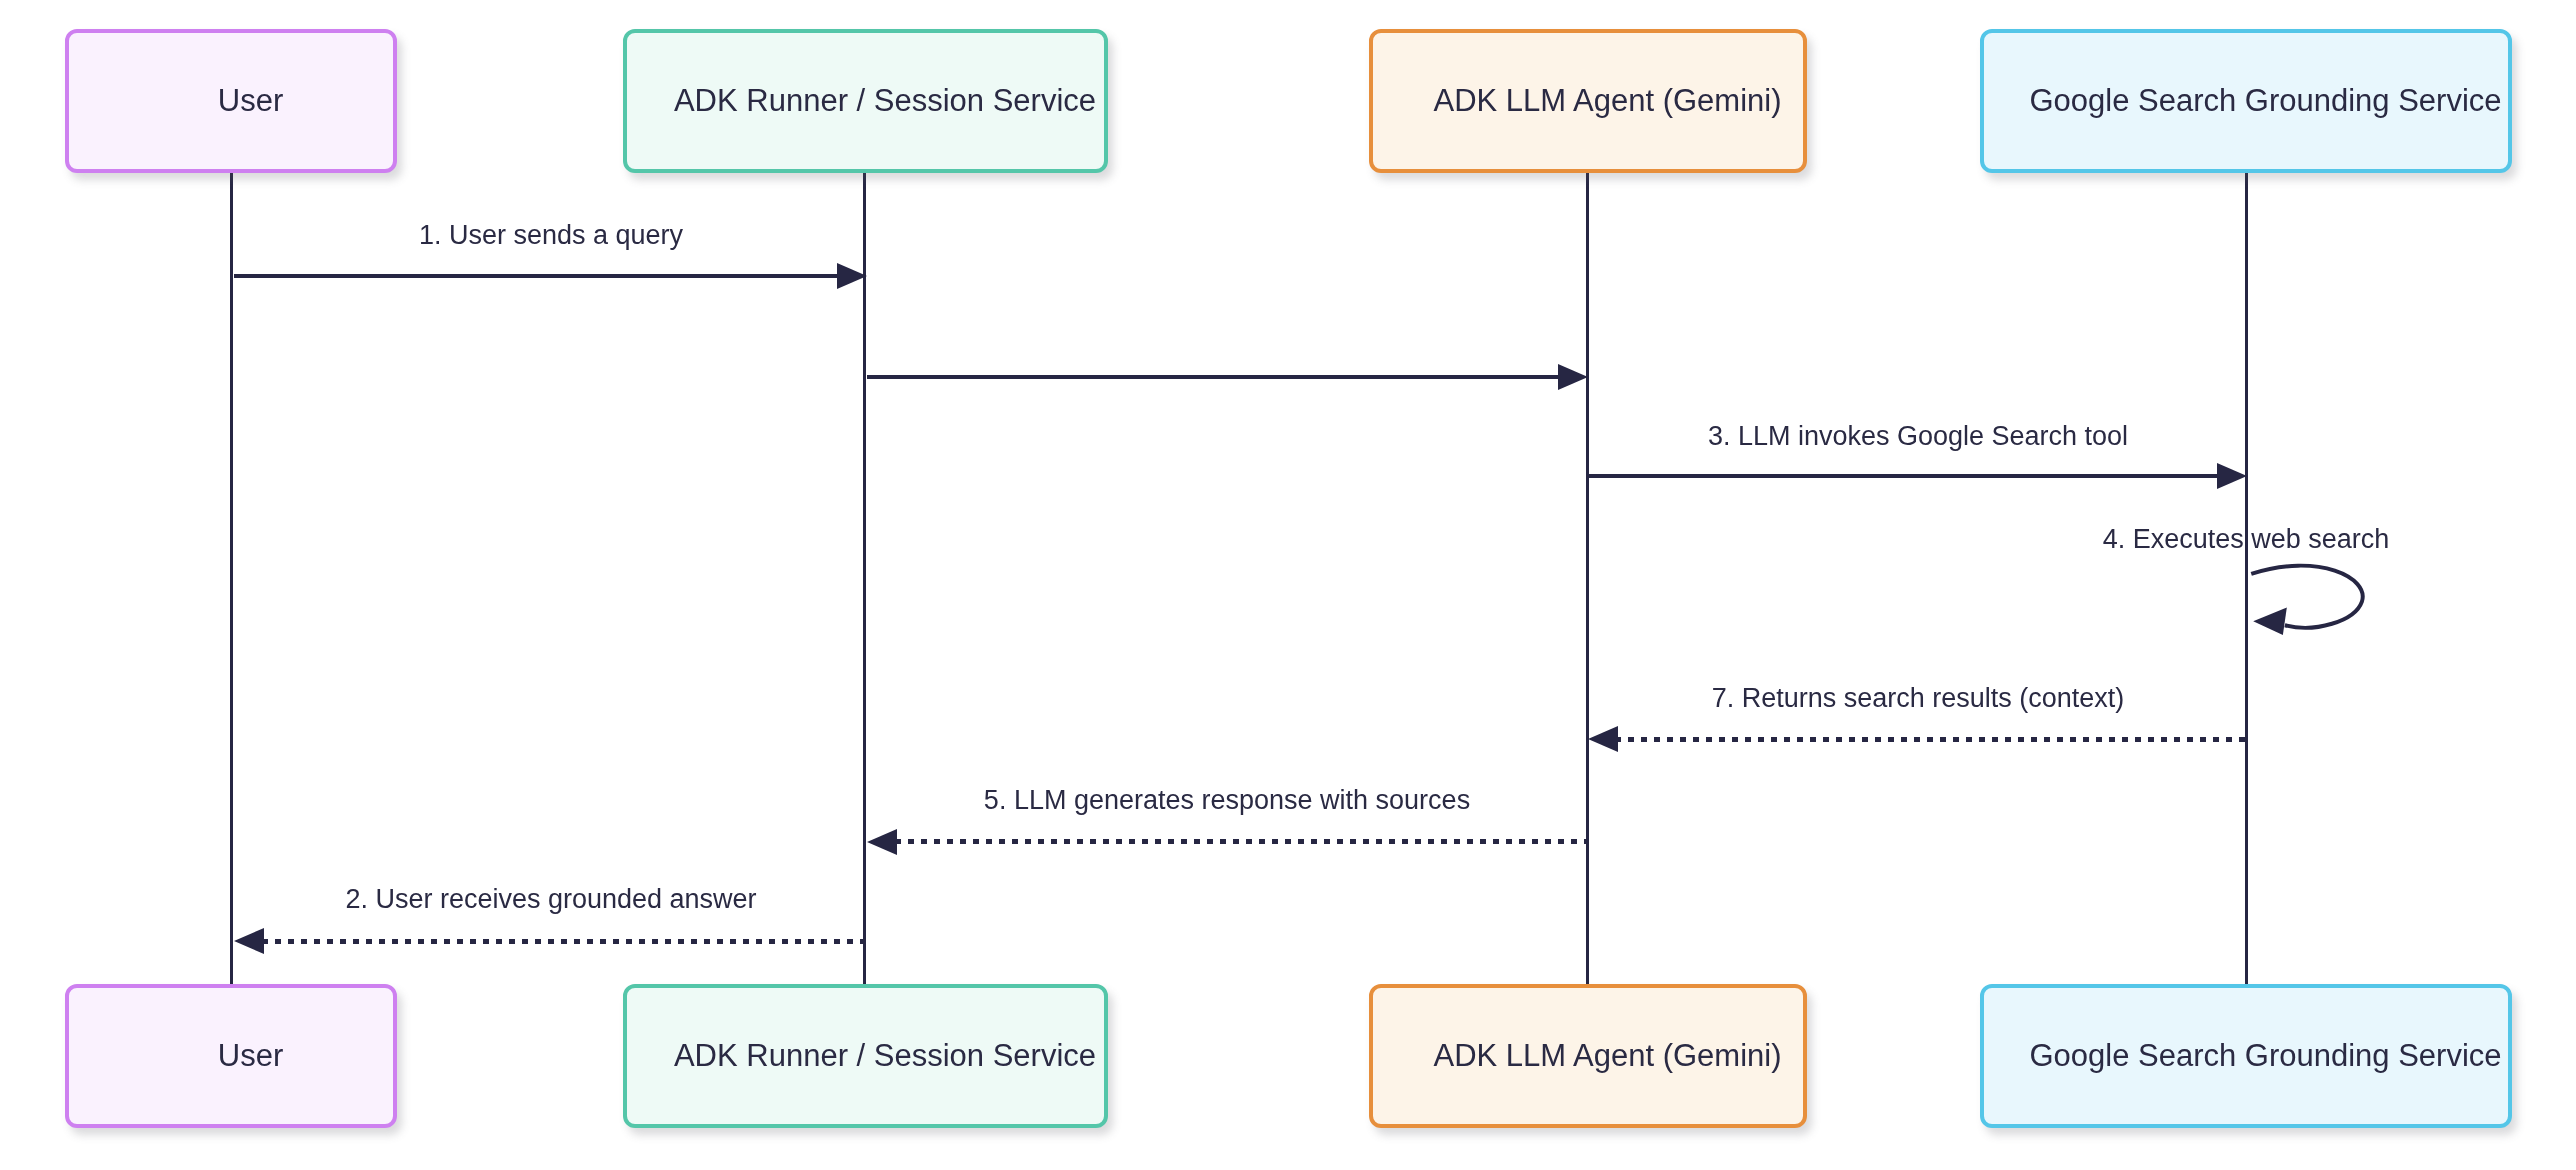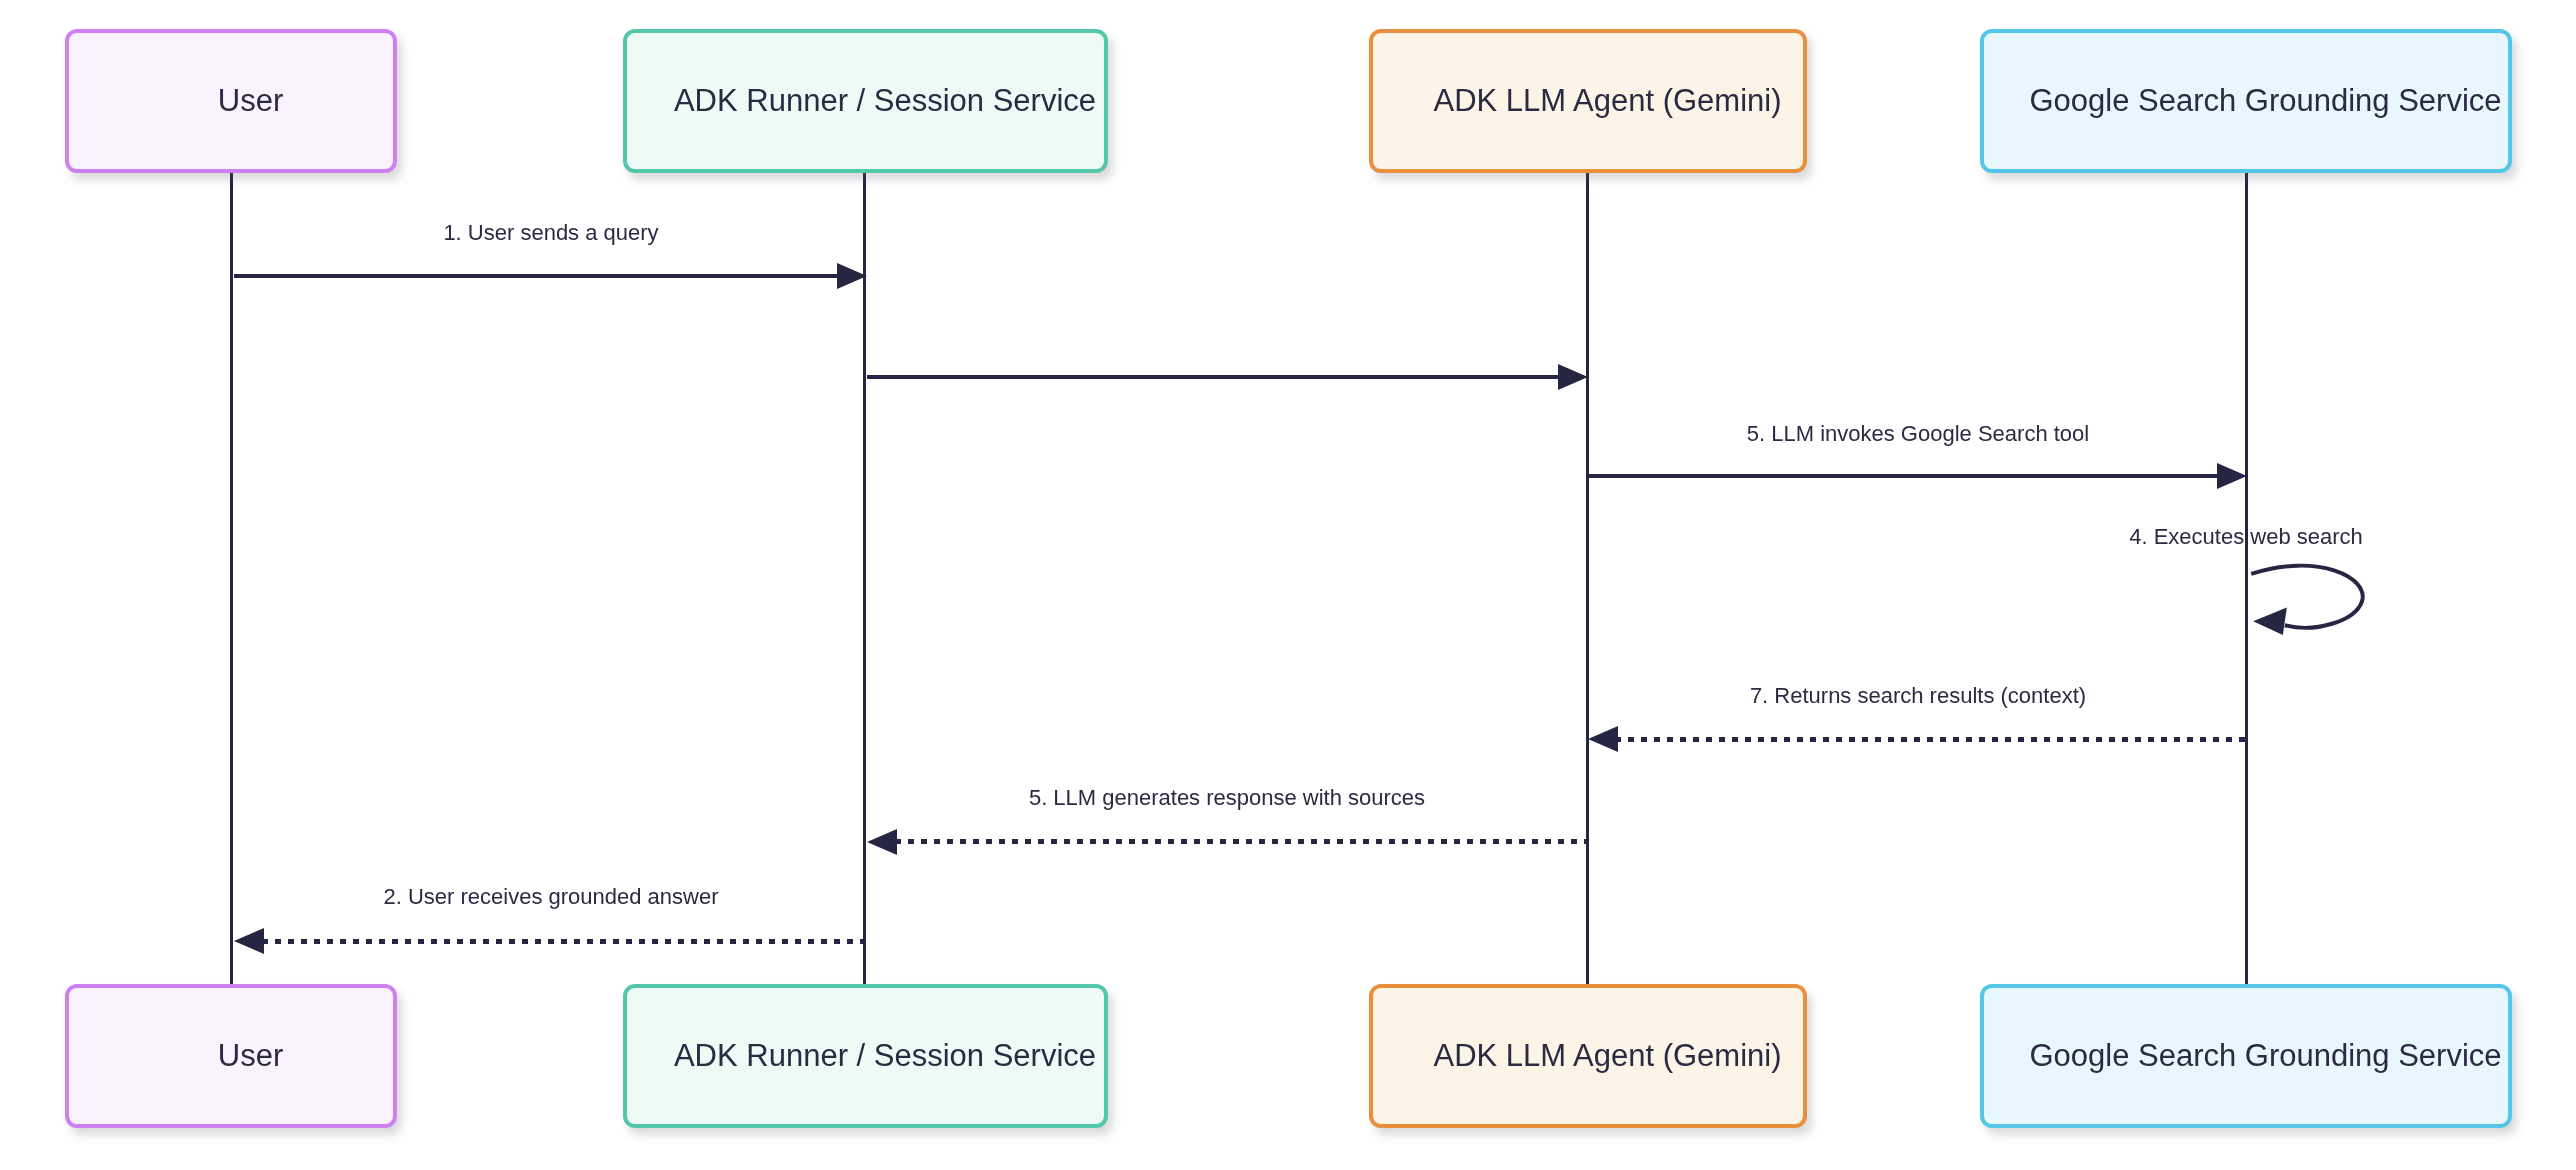--- a/index.html
+++ b/index.html
@@ -29,21 +29,21 @@
     box-shadow: 5px 7px 9px rgba(90,90,100,0.22);
     font-size: 31px;
     color: var(--text);
     white-space: nowrap;
     box-sizing: border-box;
     padding-left: 39px;
   }
   .msg-label {
     position: absolute;
     transform: translateX(-50%);
-    font-size: 22px;
+    font-size: 27px;
     color: var(--text);
     white-space: nowrap;
   }
   .line {
     position: absolute;
     height: 4px;
     background: var(--line);
   }
   .line.dotted {
     height: 5px;
@@ -82,21 +82,21 @@
     <span>Google Search Grounding Service</span>
   </div>
 
   <div class="msg-label" style="left:551px;top:220px">1. User sends a query</div>
   <div class="line solid" style="left:234px;top:274px;width:605px"></div>
   <div class="head right" style="left:837px;top:263px"></div>
 
   <div class="line solid" style="left:867px;top:375px;width:693px"></div>
   <div class="head right" style="left:1558px;top:364px"></div>
 
-  <div class="msg-label" style="left:1918px;top:421px">5. LLM invokes Google Search tool</div>
+  <div class="msg-label" style="left:1918px;top:421px">3. LLM invokes Google Search tool</div>
   <div class="line solid" style="left:1588px;top:474px;width:631px"></div>
   <div class="head right" style="left:2217px;top:463px"></div>
 
   <div class="msg-label" style="left:2246px;top:524px">4. Executes web search</div>
   <svg class="loop" style="left:2249px;top:562px" width="129" height="83" viewBox="0 0 130 84">
     <path d="M 2 12 C 70 -10 122 16 114 40 C 107 60 66 72 36 64" fill="none" stroke="currentColor" stroke-width="4"></path>
     <polygon points="4,60 38,46 34,74" fill="currentColor"></polygon>
   </svg>
 
   <div class="msg-label" style="left:1918px;top:683px">7. Returns search results (context)</div>

